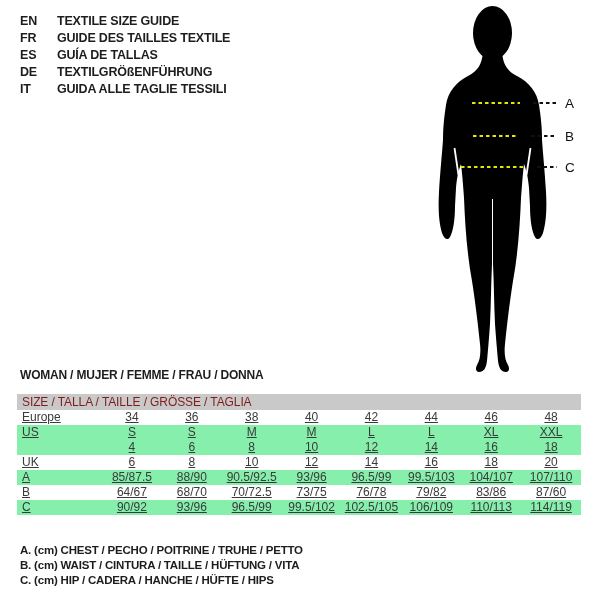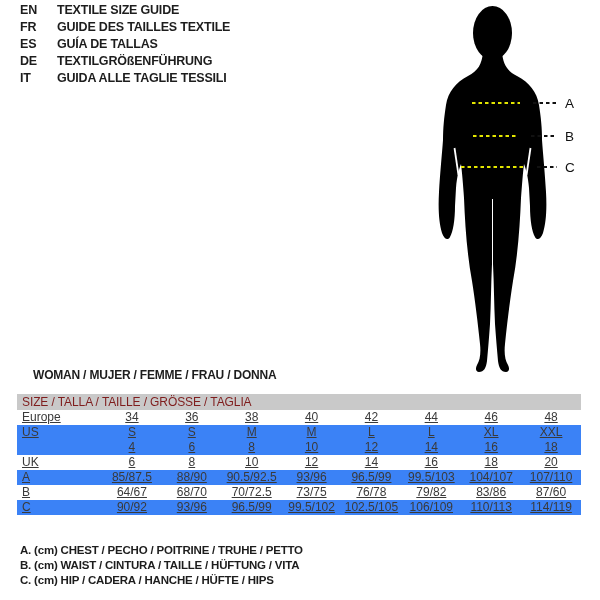--- a/index.html
+++ b/index.html
@@ -1,33 +1,33 @@
 <!DOCTYPE html>
 <html><head>
 <meta charset="utf-8">
 <style>
   html,body{margin:0;padding:0;}
   .canvas{
     position:relative;width:600px;height:600px;background:#ffffff;overflow:hidden;
     font-family:"Liberation Sans",sans-serif;color:#1d1d1d;
   }
   
-  .lang-block{position:absolute;left:20px;top:2px;}
+  .lang-block{position:absolute;left:20px;top:13px;}
   .lang-row{display:flex;height:17px;line-height:17px;font-size:12.5px;font-weight:700;letter-spacing:-0.2px;}
   .lang-code{width:37px;flex:0 0 37px;}
   .lang-label{white-space:nowrap;}
   
   .figure{position:absolute;left:420px;top:0;width:180px;height:380px;}
   
-  .group-title{position:absolute;left:20px;top:368px;font-size:12px;font-weight:700;letter-spacing:-0.2px;margin-left:13px;}
+  .group-title{position:absolute;left:20px;top:368px;font-size:12px;font-weight:700;letter-spacing:-0.2px;}
   
   .size-table{position:absolute;left:17px;top:394px;width:564px;font-size:12px;}
   .table-header{height:16px;line-height:16px;background:#c9c9c9;color:#7f1d1d;padding-left:5px;letter-spacing:-0.1px;}
   .t-row{display:flex;height:15px;line-height:15px;color:#3a3a3a;text-decoration:underline;}
-  .t-row.shaded{background:#3b82f6;}
+  .t-row.shaded{background:#86efac;}
   .row-label{flex:0 0 80px;padding-left:5px;text-align:left;}
   .cell{flex:1 1 0;text-align:center;}
   
   .legend{position:absolute;left:20px;top:543px;}
   .legend-line{height:15px;line-height:15px;font-size:11.5px;font-weight:700;letter-spacing:-0.2px;white-space:nowrap;}
 </style>
 </head>
 <body>
 
 <div class="canvas">

